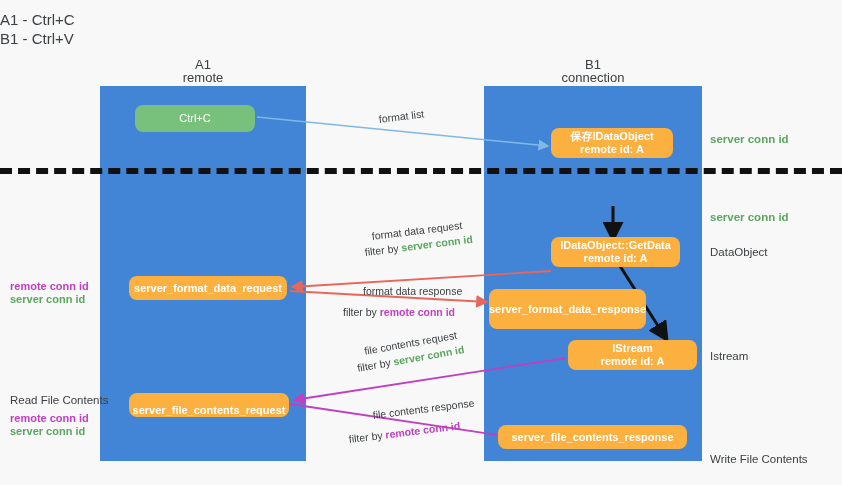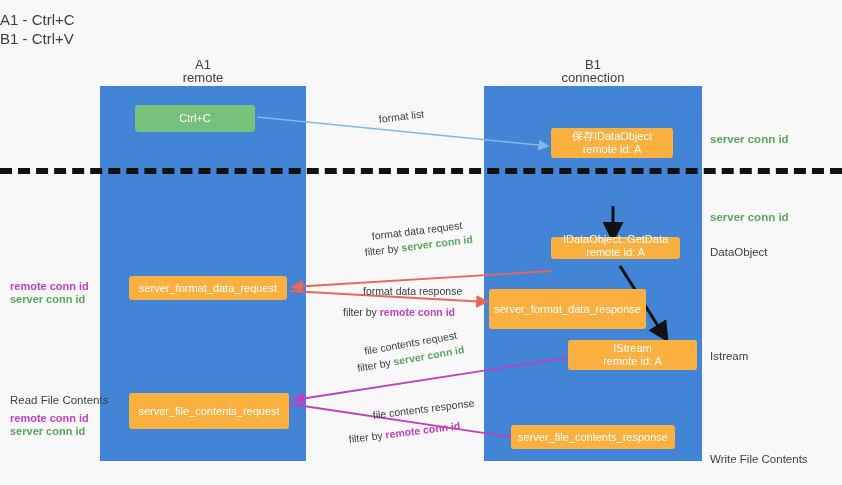--- a/index.html
+++ b/index.html
@@ -25,24 +25,24 @@
   .colhead{
     position:absolute;text-align:center;font-size:13px;line-height:13px;color:#3c4043;
   }
 
   .box{
     position:absolute;box-sizing:border-box;
     display:flex;align-items:center;justify-content:center;
     flex-direction:column;
     text-align:center;
     color:#ffffff;font-size:11px;line-height:13px;
-    border-radius:3px;
+    border-radius:8px;
   }
   .box.green{background:#78c17c;}
-  .box.orange{background:#fbb040;}
+  .box.orange{background:#fbb040;font-weight:bold;}
   .box .l2{font-size:11px;line-height:13px;}
 
   .sidelabel{
     position:absolute;font-size:11.5px;line-height:14px;color:#3c4043;
   }
   .green-txt{color:#5aa65e;font-weight:bold;}
   .magenta-txt{color:#c13fc1;font-weight:bold;}
 
   .connid{
     position:absolute;font-size:11px;line-height:14px;font-weight:bold;
@@ -118,43 +118,43 @@
   <div class="box green" style="left:135px;top:105px;width:120px;height:27px;">
     <div>Ctrl+C</div>
   </div>
 
   <div class="box orange" style="left:551px;top:128px;width:122px;height:30px;">
     <div>保存IDataObject</div>
     <div class="l2">remote id: A</div>
   </div>
 
 
-  <div class="box orange" style="left:551px;top:237px;width:129px;height:22px;justify-content:flex-end;">
+  <div class="box orange" style="left:551px;top:237px;width:129px;height:30px;">
     <div>IDataObject::GetData</div>
     <div class="l2">remote id: A</div>
   </div>
 
   <div class="box orange" style="left:129px;top:276px;width:158px;height:24px;">
     <div>server_format_data_request</div>
   </div>
 
   <div class="box orange" style="left:489px;top:289px;width:157px;height:40px;">
     <div>server_format_data_response</div>
   </div>
 
   <div class="box orange" style="left:568px;top:340px;width:129px;height:30px;">
     <div>IStream</div>
     <div class="l2">remote id: A</div>
   </div>
 
-  <div class="box orange" style="left:129px;top:393px;width:160px;height:36px;">
+  <div class="box orange" style="left:129px;top:393px;width:160px;height:24px;justify-content:flex-end;">
     <div>server_file_contents_request</div>
   </div>
 
-  <div class="box orange" style="left:511px;top:425px;width:164px;height:24px;">
+  <div class="box orange" style="left:498px;top:425px;width:189px;height:24px;">
     <div>server_file_contents_response</div>
   </div>
 
   <div class="sidelabel green-txt" style="left:710px;top:132px;">server conn id</div>
   <div class="sidelabel green-txt" style="left:710px;top:210px;">server conn id</div>
   <div class="sidelabel" style="left:710px;top:245px;">DataObject</div>
   <div class="sidelabel" style="left:710px;top:349px;">Istream</div>
   <div class="sidelabel" style="left:710px;top:452px;">Write File Contents</div>
 
   <div class="connid magenta-txt" style="left:10px;top:279px;">remote conn id</div>

